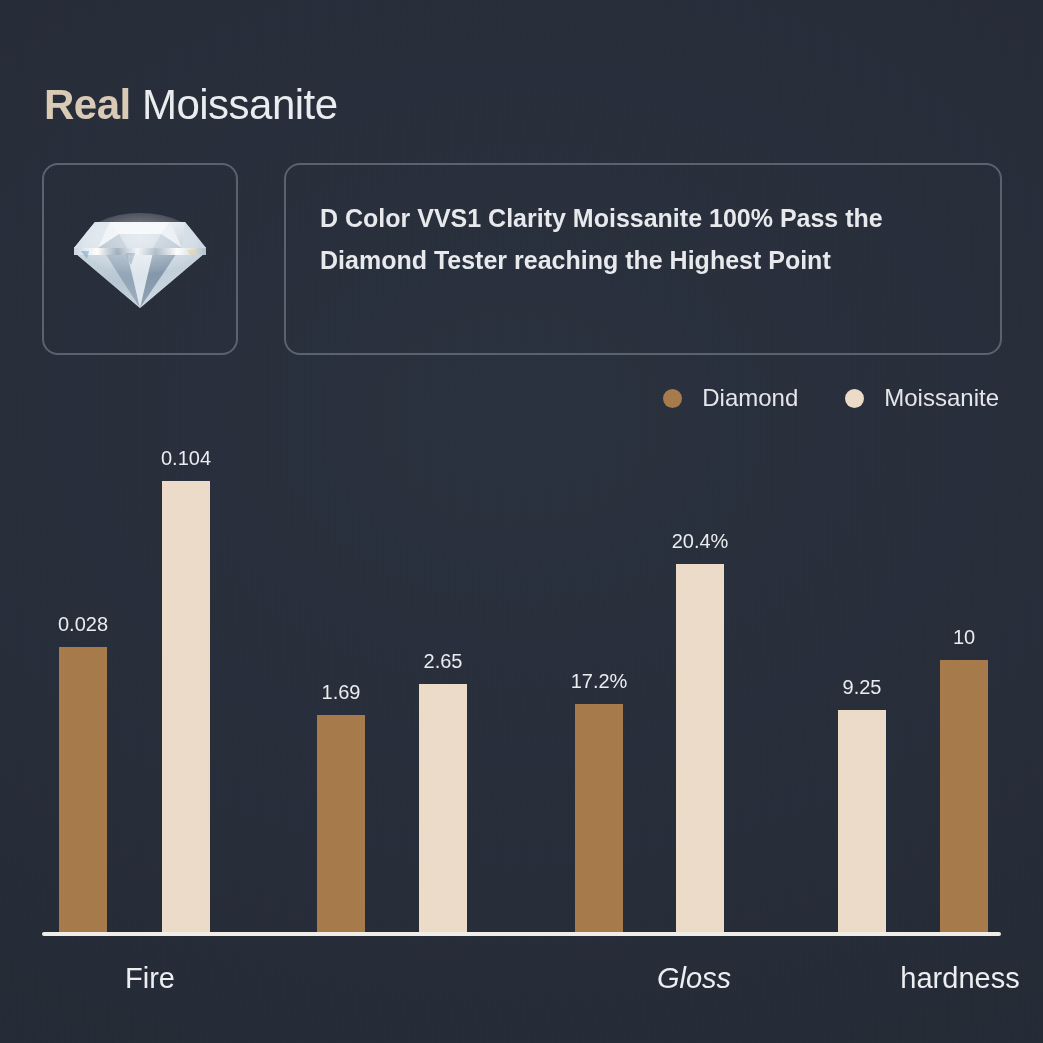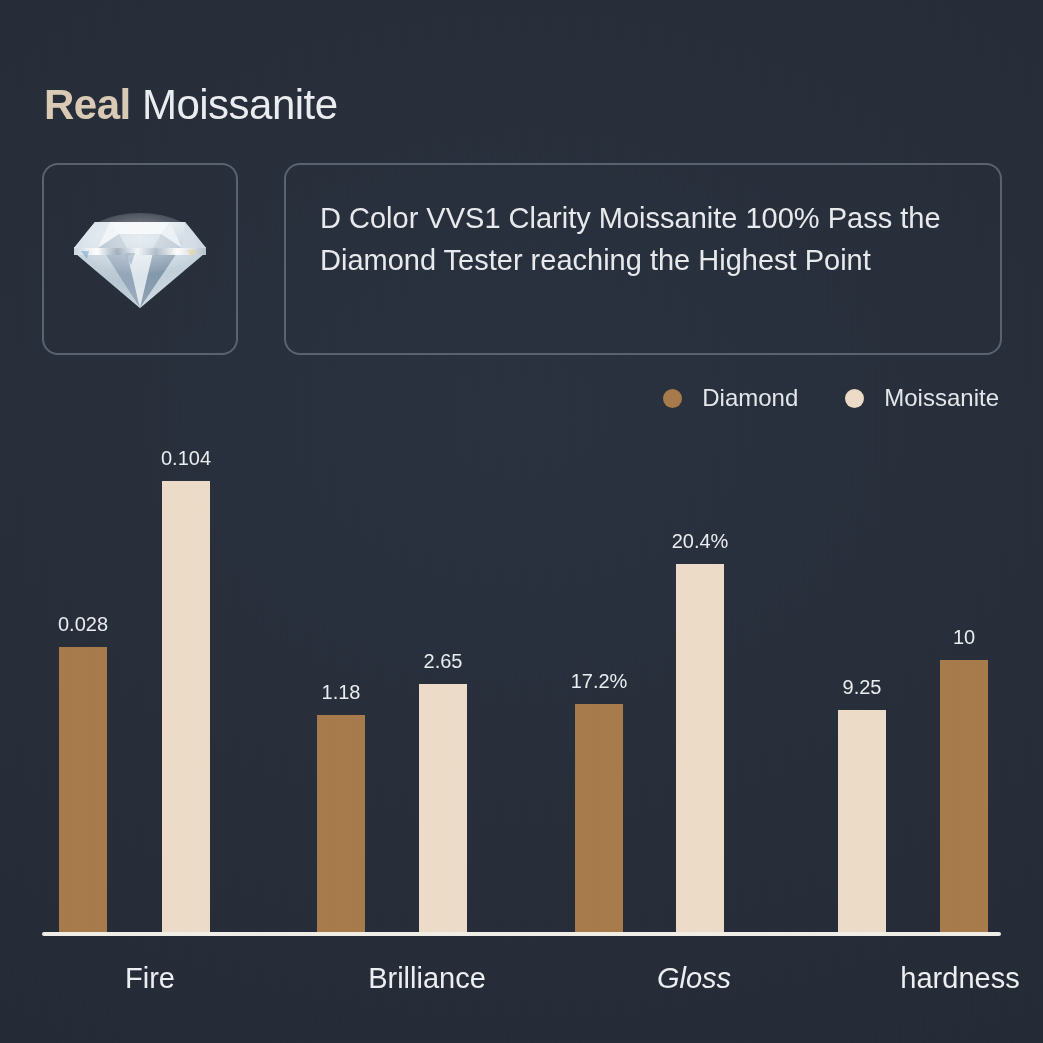--- a/index.html
+++ b/index.html
@@ -91,23 +91,23 @@
     border: 2px solid #5b6371;
     border-radius: 16px;
     box-sizing: border-box;
   }
   #desc-text {
     position: absolute;
     left: 34px;
     top: 32px;
     right: 28px;
     color: #e9ebee;
-    font-size: 29px;
+    font-size: 25px;
     line-height: 42px;
-    font-weight: normal;
+    font-weight: bold;
   }
 
   
   #legend {
     position: absolute;
     right: 44px;
     top: 386px;
     display: flex;
     align-items: center;
     gap: 47px;
@@ -265,35 +265,34 @@
     </div>
   </div>
 
   <div id="chart">
     <div id="plot">
         <div class="bar" style="left: 17px; width: 48px; height: 285px; background: rgb(168, 123, 76);"></div>
         <div class="bar-label" style="left: -9px; width: 100px; top: 183px;">0.028</div>
         <div class="bar" style="left: 120px; width: 48px; height: 451px; background: rgb(238, 221, 201);"></div>
         <div class="bar-label" style="left: 94px; width: 100px; top: 17px;">0.104</div>
         <div class="bar" style="left: 275px; width: 48px; height: 217px; background: rgb(168, 123, 76);"></div>
-        <div class="bar-label" style="left: 249px; width: 100px; top: 251px;">1.18</div>
+        <div class="bar-label" style="left: 249px; width: 100px; top: 251px;">1.69</div>
         <div class="bar" style="left: 377px; width: 48px; height: 248px; background: rgb(238, 221, 201);"></div>
         <div class="bar-label" style="left: 351px; width: 100px; top: 220px;">2.65</div>
         <div class="bar" style="left: 533px; width: 48px; height: 228px; background: rgb(168, 123, 76);"></div>
         <div class="bar-label" style="left: 507px; width: 100px; top: 240px;">17.2%</div>
         <div class="bar" style="left: 634px; width: 48px; height: 368px; background: rgb(238, 221, 201);"></div>
         <div class="bar-label" style="left: 608px; width: 100px; top: 100px;">20.4%</div>
         <div class="bar" style="left: 796px; width: 48px; height: 222px; background: rgb(238, 221, 201);"></div>
         <div class="bar-label" style="left: 770px; width: 100px; top: 246px;">9.25</div>
         <div class="bar" style="left: 898px; width: 48px; height: 272px; background: rgb(168, 123, 76);"></div>
         <div class="bar-label" style="left: 872px; width: 100px; top: 196px;">10</div>
       </div>
     <div id="axis-line"></div>
     <div id="cat-labels">
         <div class="cat-label" style="left: 108px;">Fire</div>
-        <div class="cat-label" style="left: 385px;">Brilliance</div>
         <div class="cat-label" style="left: 652px; font-style: italic;">Gloss</div>
         <div class="cat-label" style="left: 918px;">hardness</div>
       </div>
   </div>
 
   <div id="noise"></div>
 </div>
 
 </body></html>

